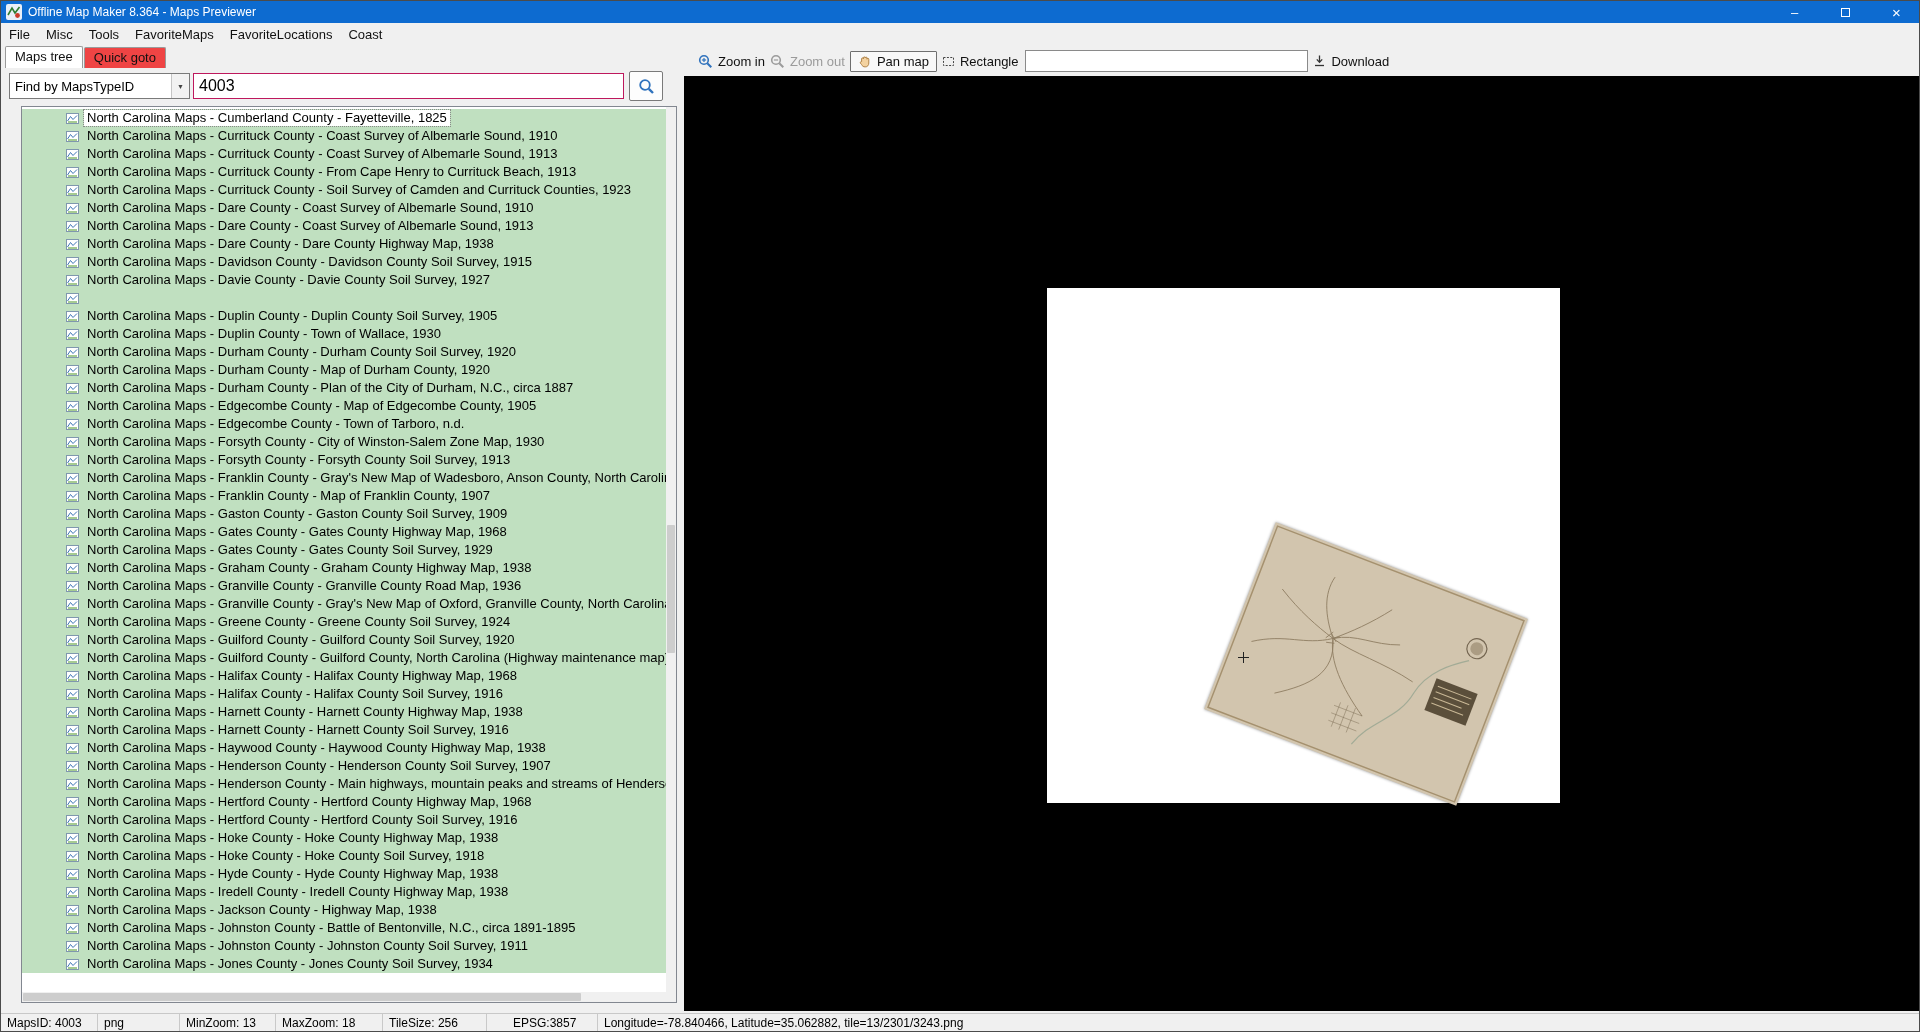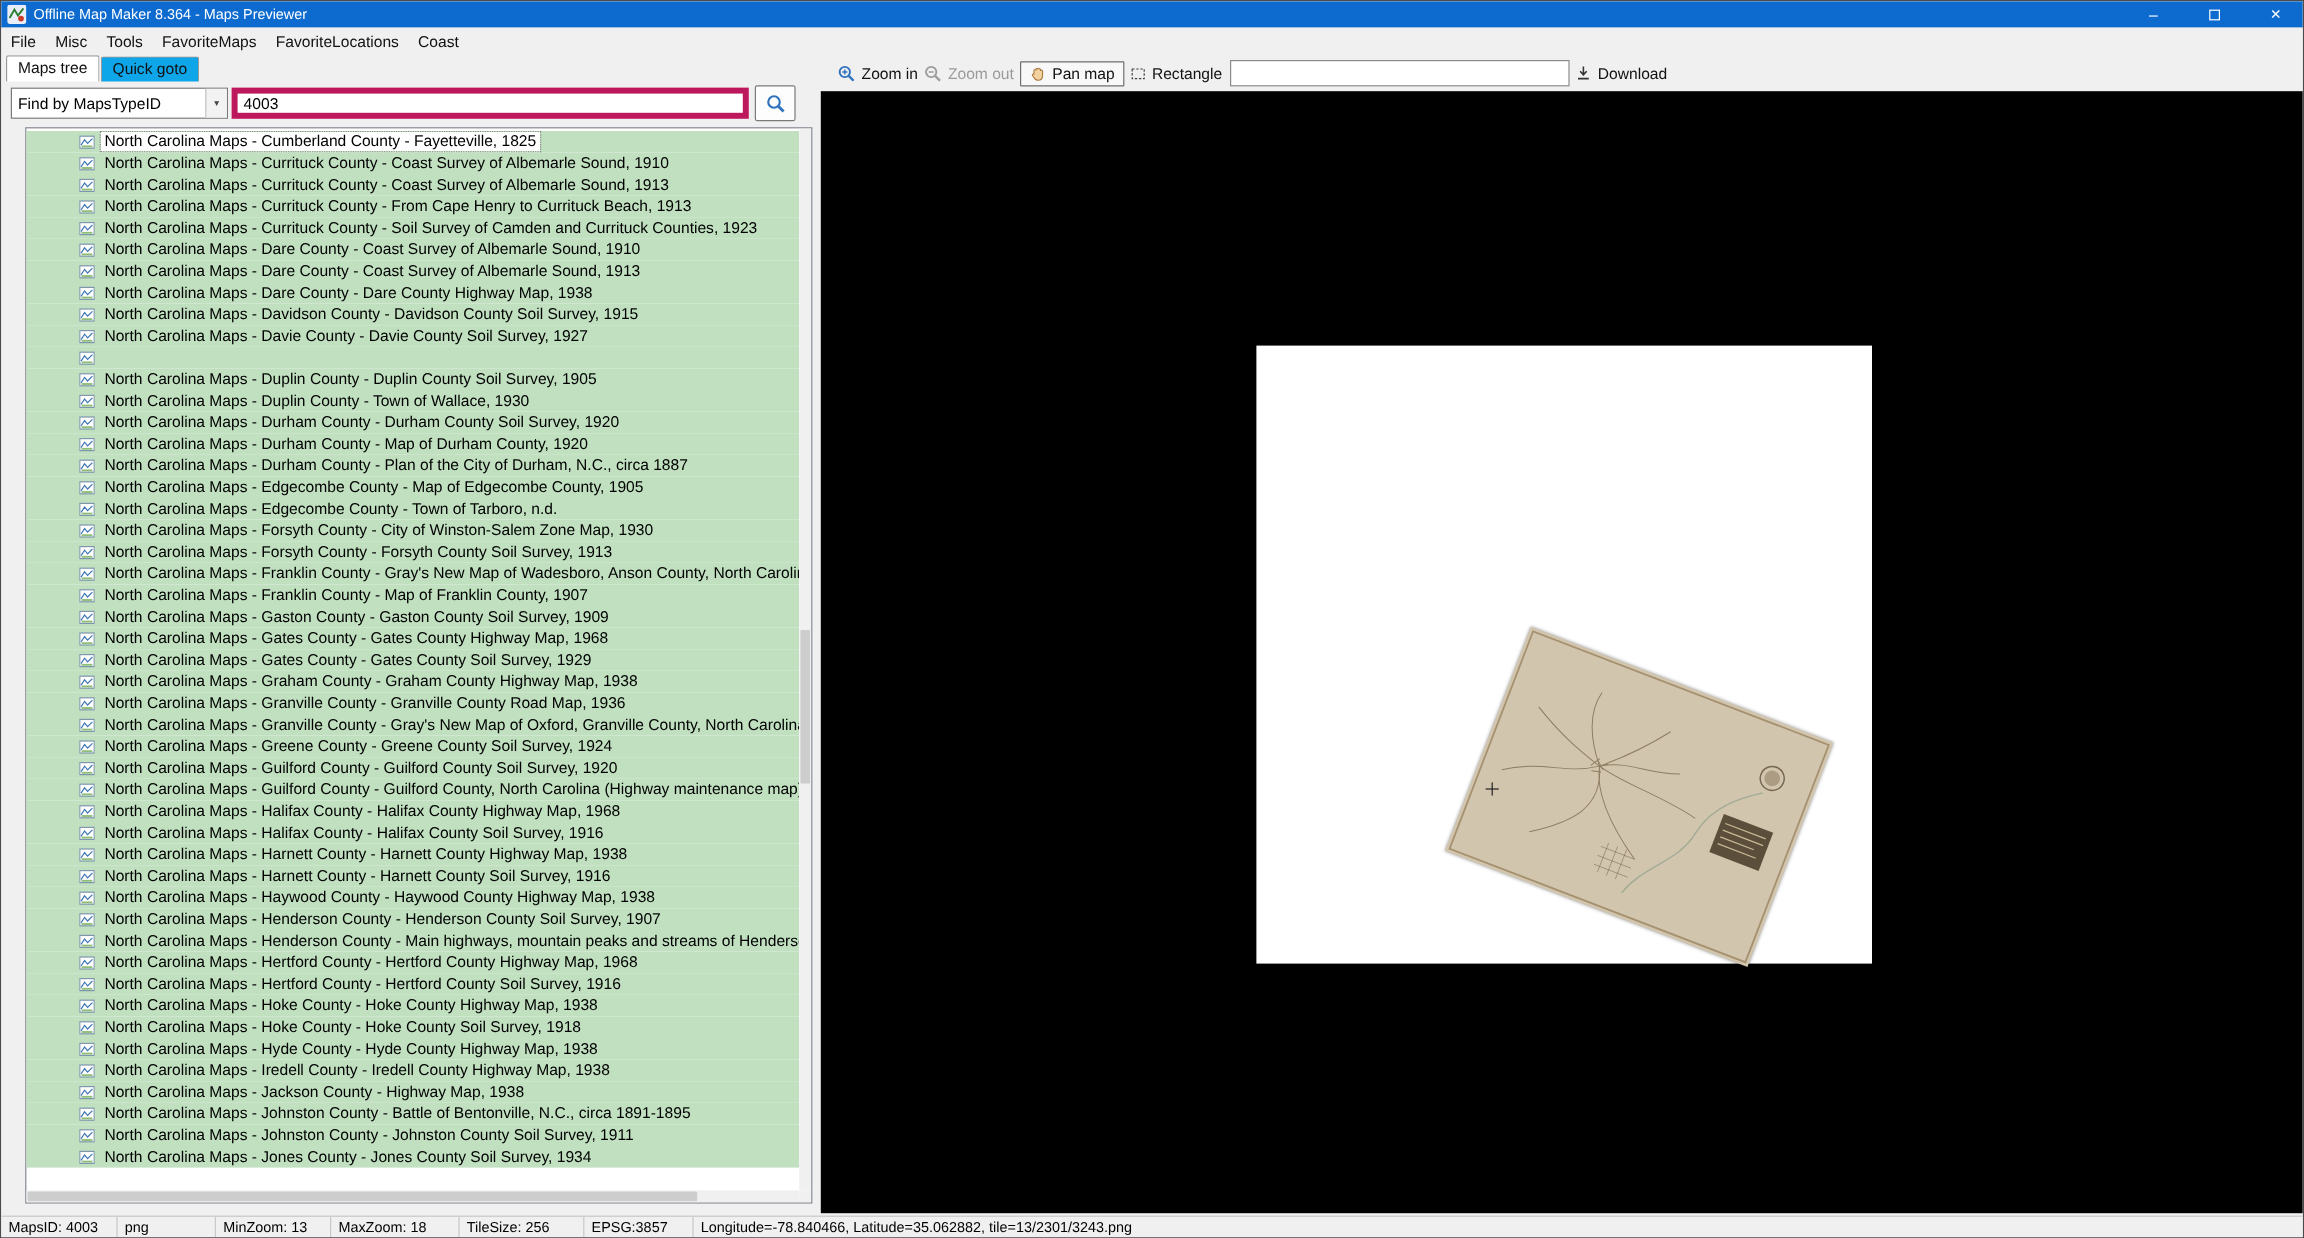--- a/index.html
+++ b/index.html
@@ -25,29 +25,29 @@
   .menu-item { padding: 0 8px; display: flex; align-items: center; }
 
   
   .main { flex: 1; display: flex; min-height: 0; }
 
   
   .left-panel { flex: 0 0 683px; display: flex; flex-direction: column; background: #f0f0f0; min-height: 0; }
   .tabs-row { flex: 0 0 22px; display: flex; align-items: center; padding-left: 4px; }
   .tab {
     font-size: 13px; padding: 2px 9px 3px; border: 1px solid #9a9a9a; border-bottom: none;
-    background: #0ea5e9; margin-right: 1px; border-radius: 2px 2px 0 0; color: #111;
+    background: #ef4444; margin-right: 1px; border-radius: 2px 2px 0 0; color: #111;
   }
   .tab.active { background: #fff; padding-bottom: 4px; }
 
   .search-row { flex: 0 0 36px; display: flex; align-items: center; padding: 0 10px 0 8px; }
   .combo { width: 181px; height: 26px; border: 1px solid #7a7a7a; background: #fff; display: flex; align-items: stretch; font-size: 13px; }
   .combo-text { flex: 1; display: flex; align-items: center; padding-left: 5px; white-space: nowrap; overflow: hidden; color: #000; }
   .combo-arrow { width: 18px; display: flex; align-items: center; justify-content: center; border-left: 1px solid #c5c5c5; background: #f2f2f2; font-size: 7px; color: #444; }
-  .search-input { width: 431px; height: 26px; border: 5px solid #be185d; font-size: 13px; padding: 0 5px; margin-left: 3px; font-family: inherit; outline: none; }
+  .search-input { width: 431px; height: 26px; border: 1px solid #be185d; font-size: 16px; padding: 0 5px; margin-left: 3px; font-family: inherit; outline: none; }
   .search-btn { width: 34px; height: 30px; border: 1px solid #7a7a7a; background: #fdfdfd; display: flex; align-items: center; justify-content: center; margin-left: 5px; border-radius: 2px; }
 
   .tree-outer { flex: 1; margin: 2px 7px 10px 20px; border: 1px solid #828790; background: #fff; position: relative; overflow: hidden; min-height: 0; }
   .tree-list { position: absolute; top: 2px; left: 0; right: 10px; bottom: 10px; overflow: hidden; }
   .tree-row { height: 18px; display: flex; align-items: center; padding-left: 44px; white-space: nowrap; background: var(--selection-green, #c0e0c0); overflow: hidden; }
   .tree-icon { width: 13px; height: 13px; margin-right: 5px; flex: 0 0 auto; display: inline-flex; }
   .tree-label { font-size: 13px; color: #000; padding: 0 3px; line-height: 16px; }
   .tree-row.focused .tree-label { background: #fff; outline: 1px dotted #8a8a8a; }
 
   .vscroll { position: absolute; top: 0; right: 0; width: 10px; bottom: 10px; background: #f0f0f0; }
@@ -72,21 +72,21 @@
     box-shadow: 0 0 3px rgba(0,0,0,0.45);
   }
   .crosshair { position: absolute; left: 191px; top: 364px; width: 11px; height: 11px; }
   .crosshair::before { content: ""; position: absolute; left: 0; right: 0; top: 5px; height: 1px; background: #222; }
   .crosshair::after { content: ""; position: absolute; top: 0; bottom: 0; left: 5px; width: 1px; background: #222; }
 
   
   .statusbar { flex: 0 0 18px; background: #f0f0f0; border-top: 1px solid #c8c8c8; display: flex; align-items: stretch; font-size: 12px; color: #000; }
   .status-seg { display: flex; align-items: center; padding: 0 6px; border-right: 1px solid #c9c9c9; white-space: nowrap; overflow: hidden; }
   .status-seg.w0 { width: 97px; } .status-seg.w1 { width: 82px; } .status-seg.w2 { width: 96px; }
-  .status-seg.w3 { width: 107px; } .status-seg.w4 { width: 104px; } .status-seg.w5 { width: 91px; }
+  .status-seg.w3 { width: 107px; } .status-seg.w4 { width: 104px; } .status-seg.w5 { width: 91px; margin-left: 20px; }
   .status-seg.last { flex: 1; border-right: none; }
 </style>
 </head>
 <body>
 
 <div class="window">
 
   <div class="titlebar">
     <span class="app-icon">
       <svg width="16" height="16" viewBox="0 0 16 16">

